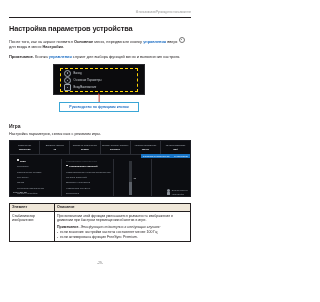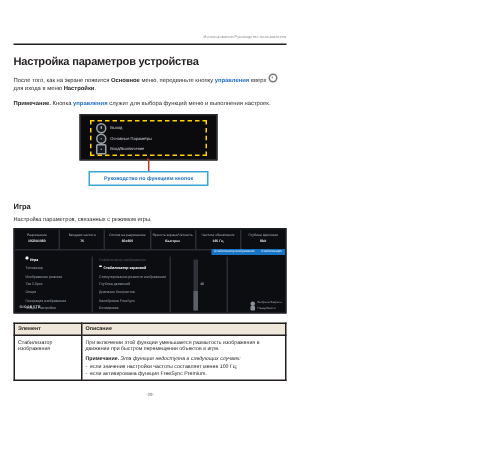--- a/index.html
+++ b/index.html
@@ -1,21 +1,21 @@
 <!DOCTYPE html>
 <html><head>
 <meta charset="utf-8">
 <style>
   html,body{margin:0;padding:0;}
   body{
     width:200px;height:302px;background:#ffffff;
     font-family:"Liberation Sans","DejaVu Sans",sans-serif;
     color:#231f20;overflow:hidden;
   }
-  .page{position:relative;width:200px;height:270px;box-sizing:border-box;padding:16px 9px;}
+  .page{position:relative;width:200px;height:270px;box-sizing:border-box;padding:4px 9px;}
 
   
   .runhead{
     font-size:2.6px;line-height:4px;color:#8d8d8d;text-align:right;
     letter-spacing:.1px;padding-top:7px;white-space:nowrap;
   }
   .rule{height:1px;background:#231f20;margin-top:2px;}
 
   
   .title{

